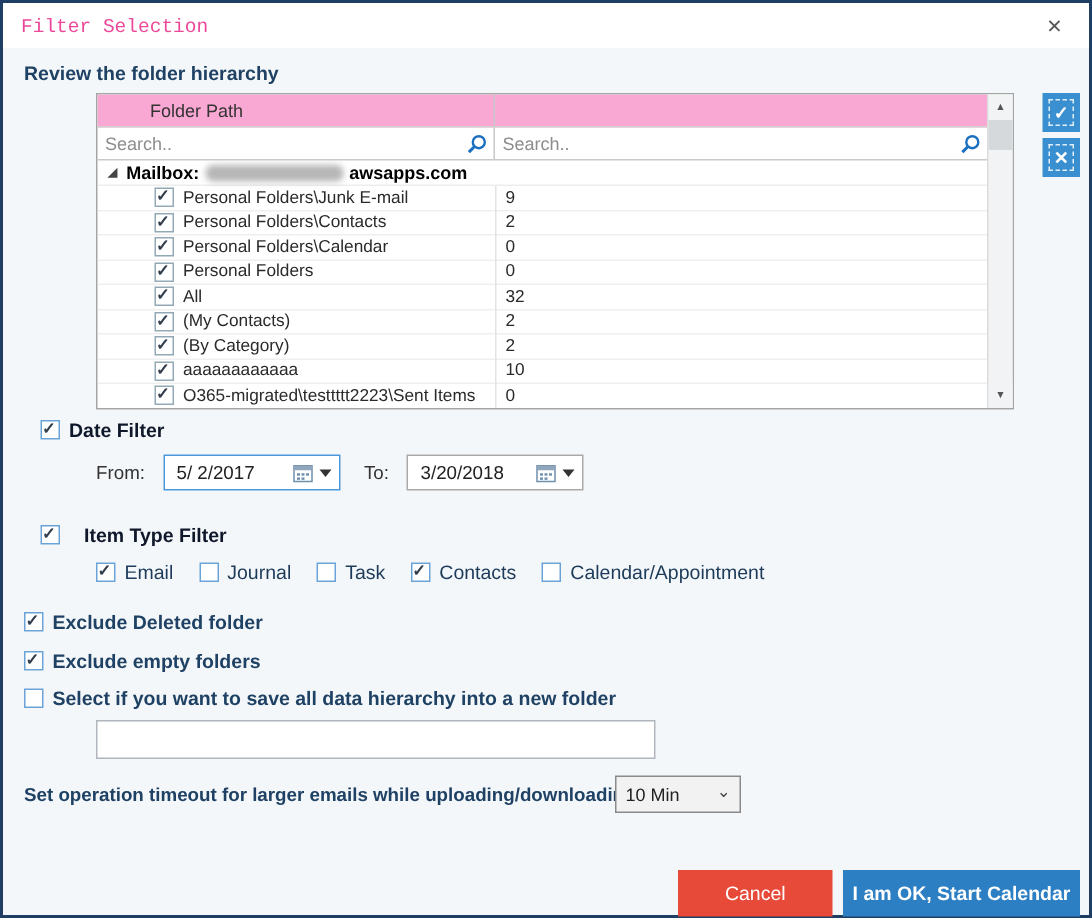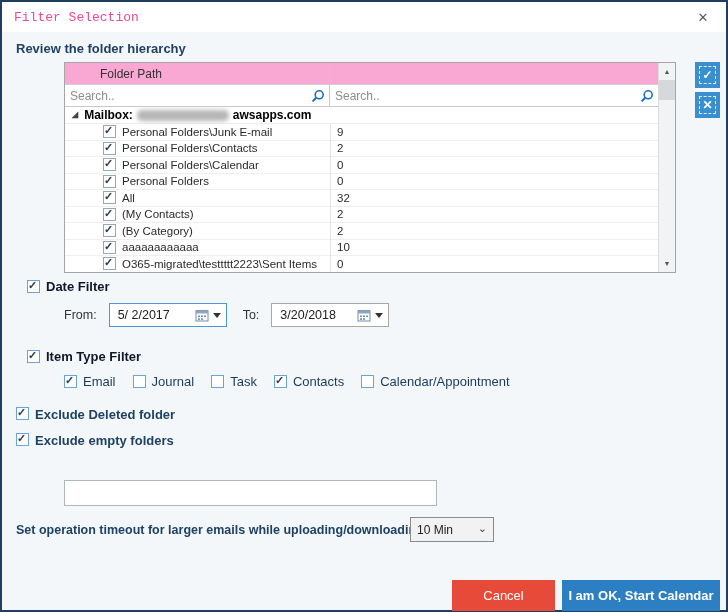--- a/index.html
+++ b/index.html
@@ -111,21 +111,21 @@
   .date-input .dval { flex: 1; font-size: 12.5px; color: #222; }
   .cal-group { display: flex; align-items: center; gap: 4px; }
   .drop-tri { width: 0; height: 0; border-left: 4px solid transparent;
     border-right: 4px solid transparent; border-top: 5px solid #333; }
 
   
   .item-options { position: absolute; left: 62px; top: 372px; display: flex; align-items: center; }
   .item-opt { display: flex; align-items: center; margin-right: 17px; font-size: 13px; color: #1c3a5a; }
 
   
-  .opt-row { position: absolute; display: flex; 
+  .opt-row { position: absolute; display: flex; align-items: center;
     font-size: 13px; font-weight: bold; color: #1e4164; }
 
   .new-folder-input {
     position: absolute; left: 62px; top: 478px; width: 373px; height: 26px;
     border: 1px solid #b0b6bb; background: #fff; font-size: 12px; padding: 0 6px;
     font-family: "Liberation Sans", sans-serif; color: #333; outline: none;
   }
 
   .timeout-label { position: absolute; left: 14px; top: 521px;
     font-size: 12.5px; font-weight: bold; color: #1e4164; }
@@ -326,21 +326,21 @@
             <rect x="6" y="6.5" width="2" height="1.6" fill="#6f8fae"></rect>
             <rect x="9" y="6.5" width="2" height="1.6" fill="#6f8fae"></rect>
           <rect x="3" y="9.3" width="2" height="1.6" fill="#6f8fae"></rect>
             <rect x="6" y="9.3" width="2" height="1.6" fill="#6f8fae"></rect>
         </svg>
         <span class="drop-tri"></span>
       </span>
     </div>
   </div>
 
-  <div class="group-check" style="left:14px; top:347px;">
+  <div class="group-check" style="left:14px; top:347px;gap:10px;">
     <span class="cb blue checked"></span>
     <span>Item Type Filter</span>
   </div>
   <div class="item-options" id="item-type-options">
   <span class="item-opt">
     <span class="cb blue checked"></span>
     <span class="otxt">Email</span>
   </span>
 
   <span class="item-opt">
@@ -364,20 +364,24 @@
   </span>
 </div>
 
   <div class="opt-row" style="left:14px; top:405px;">
     <span class="cb blue checked"></span>
     <span>Exclude Deleted folder</span>
   </div>
   <div class="opt-row" style="left:14px; top:431px;">
     <span class="cb blue checked"></span>
     <span>Exclude empty folders</span>
+  </div>
+  <div class="opt-row" style="left:14px; top:456px;">
+    <span class="cb blue"></span>
+    <span>Select if you want to save all data hierarchy into a new folder</span>
   </div>
 
   <input class="new-folder-input" value="" style="">
 
   <div class="timeout-label">Set operation timeout for larger emails while uploading/downloading</div>
   <div class="combo">
     <span class="cval">10 Min</span>
     <span class="chev">⌄</span>
   </div>
 

